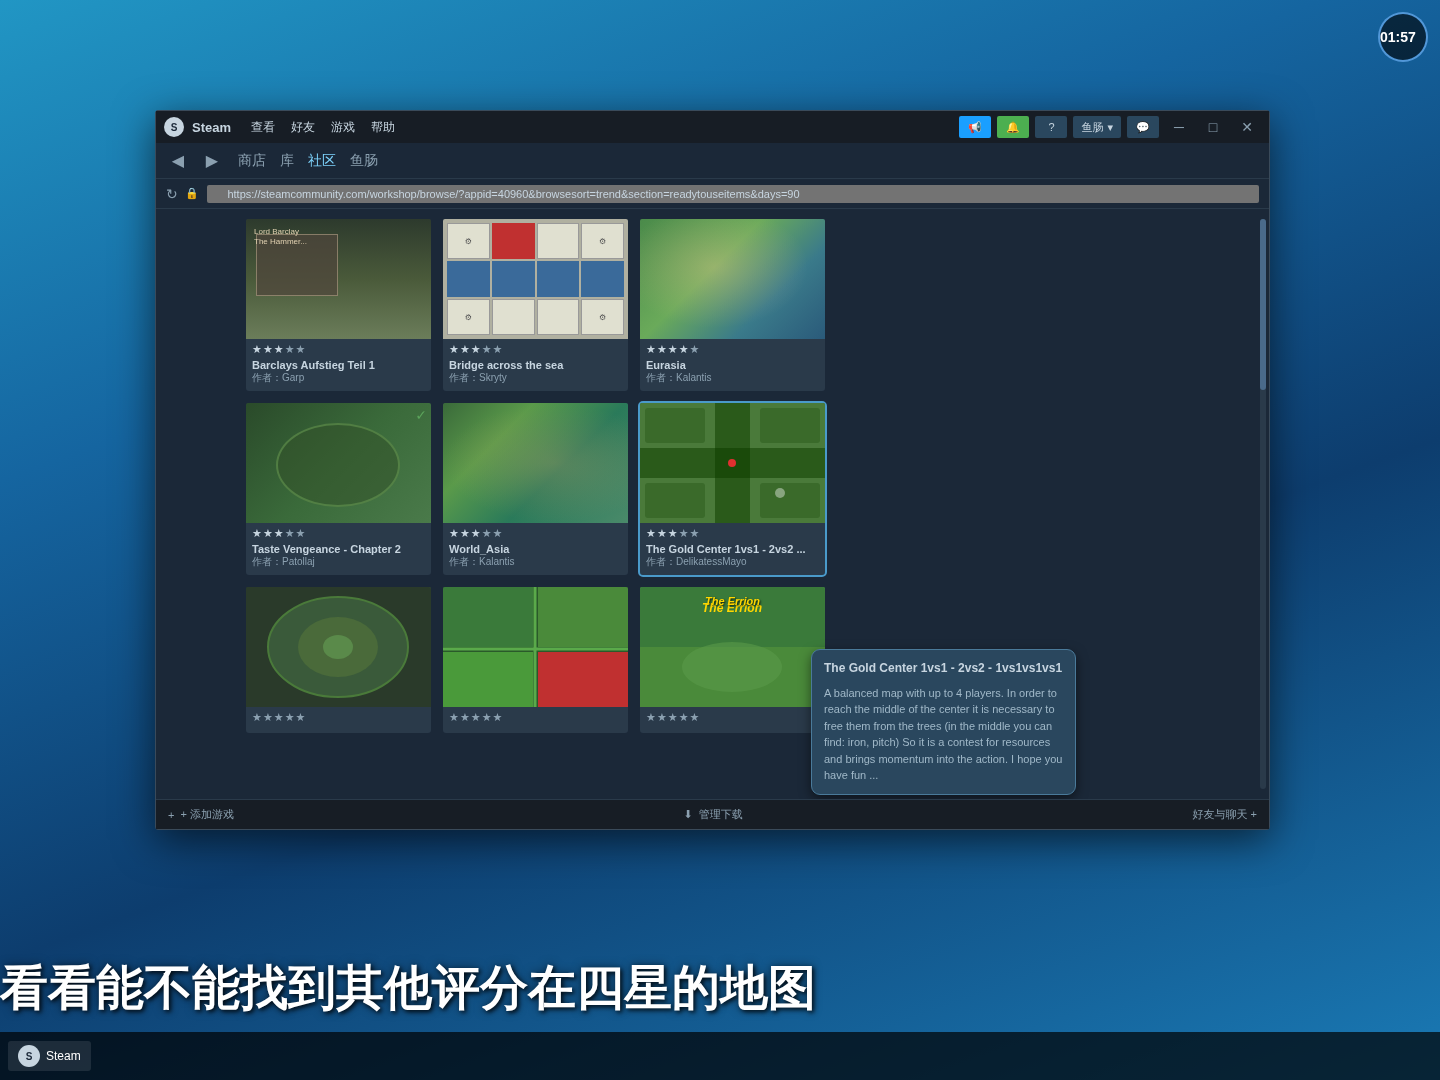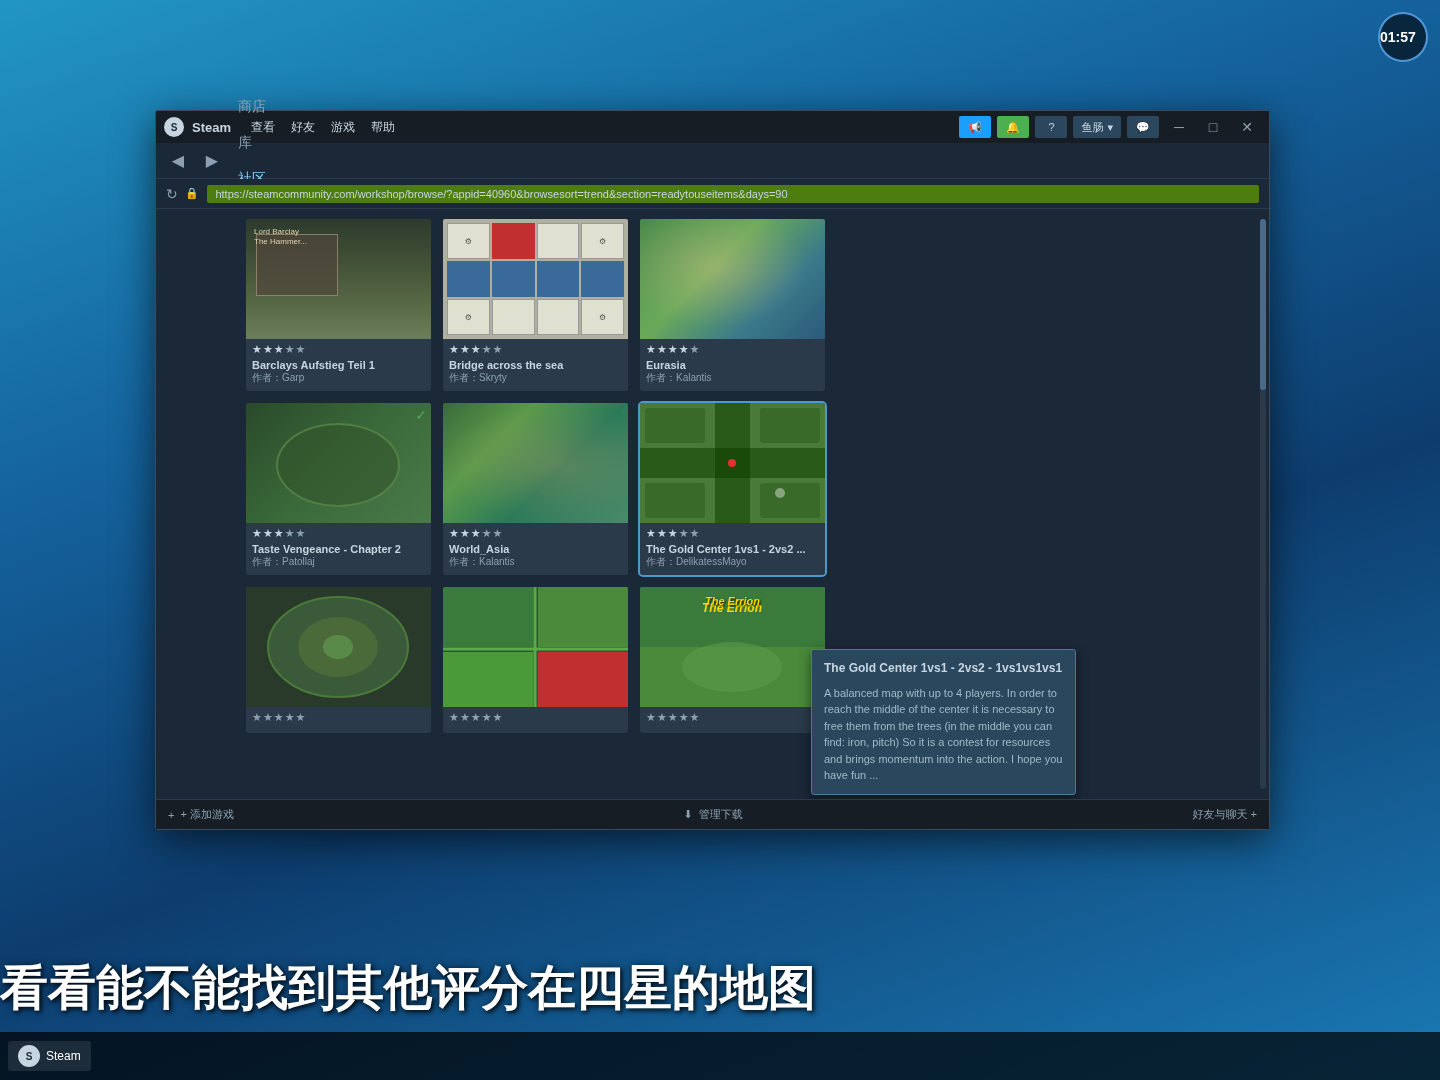--- a/index.html
+++ b/index.html
@@ -132,22 +132,21 @@
     }
     .nav-arrow {
       color: #8ba0b0;
       font-size: 16px;
       cursor: pointer;
       width: 24px;
       text-align: center;
     }
     .nav-tabs {
       display: flex;
-      gap: 14px;
-      flex-direction: column;
+      gap: 6px;
     }
     .nav-tab {
       color: #8ba0b0;
       font-size: 14px;
       cursor: pointer;
       padding: 2px 4px;
     }
     .nav-tab.active { color: #7dd3fc; font-weight: normal; }
 
     
@@ -165,26 +164,26 @@
       color: #8ba0b0;
       font-size: 14px;
       cursor: pointer;
     }
     .addr-lock {
       color: #8ba0b0;
       font-size: 11px;
     }
     .addr-input {
       flex: 1;
-      background: #4d7c0f;
+      background: #737373;
       border: none;
       border-radius: 2px;
       color: #c7d5e0;
       font-size: 11px;
-      padding: 3px 8px;
+      padding: 3px 20px;
       outline: none;
     }
 
     
     .content-area {
       flex: 1;
       background: #1b2838;
       overflow: hidden;
       position: relative;
       padding: 10px;
@@ -339,21 +338,21 @@
     }
 
     
     .tooltip-popup {
       position: absolute;
       top: 440px;
       left: 655px;
       width: 265px;
       background: #2a475e;
       border: 1px solid #4a7a9a;
-      border-radius: 3px;
+      border-radius: 9px;
       padding: 10px 12px;
       z-index: 100;
       box-shadow: 0 4px 12px rgba(0,0,0,0.5);
     }
     .tooltip-title {
       color: #c7d5e0;
       font-size: 12px;
       font-weight: bold;
       margin-bottom: 8px;
       line-height: 1.4;

